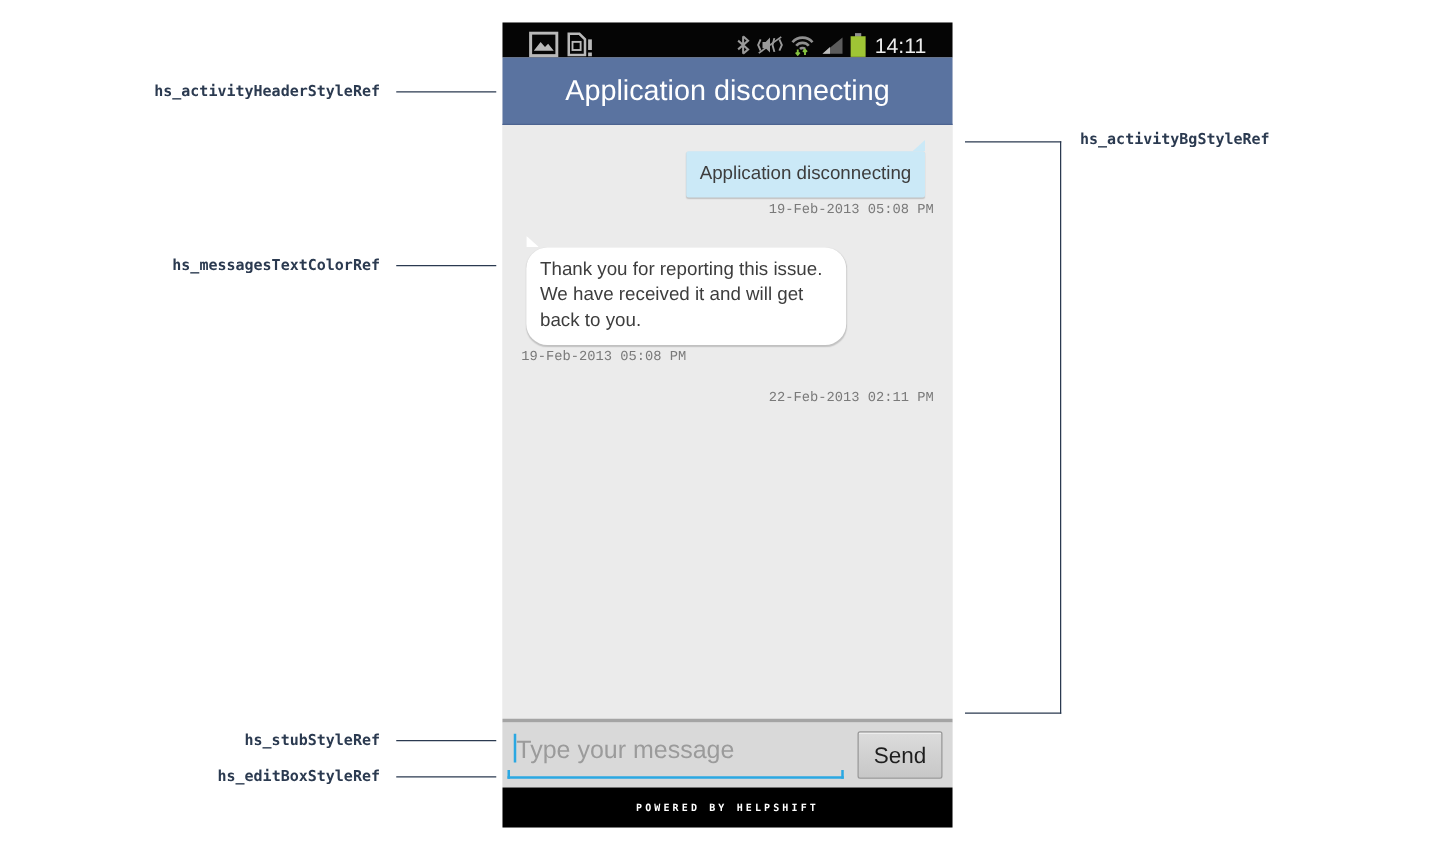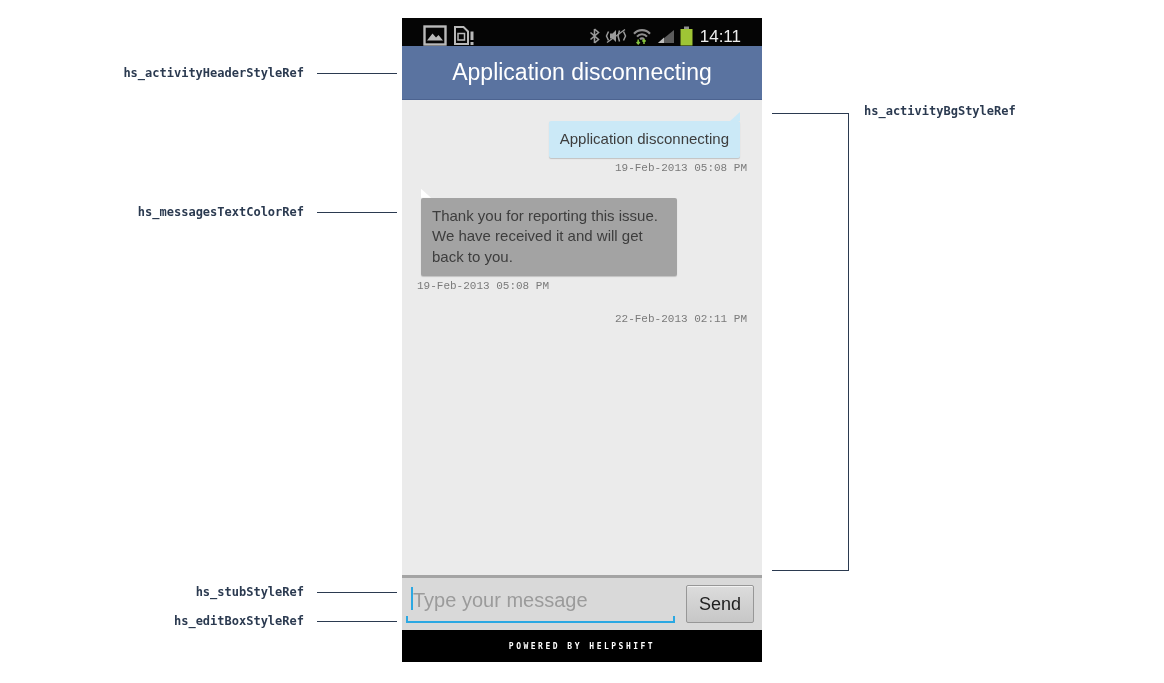--- a/index.html
+++ b/index.html
@@ -26,21 +26,21 @@
   .msg-row { width:100%; }
   .msg-row.user { text-align:right; }
   .msg-row.agent { text-align:left; }
   .row-1 { margin-bottom:15px; }
   .row-2 { margin-bottom:21px; }
   .row-3 { margin-bottom:22px; }
 
   .bubble { position:relative; display:inline-block; text-align:left;
             padding:8px 11px; font-size:15px; line-height:1.38; color:#3d3d3d;
             border-radius:2px; box-shadow:0 1px 1px rgba(0,0,0,0.18); margin-top:9px; }
-  .agent .bubble { background:#a3a3a3; margin-left:4px; }
+  .agent .bubble { background:#ffffff; margin-left:4px;border-radius:17px; }
   .user  .bubble { background:#cbe9f7; margin-right:7px; }
   .bubble.wide { max-width:256px; }
   .bubble::after { content:""; position:absolute; top:-9px; width:10px; height:9px; }
   .agent .bubble::after { left:0;  background:#ffffff; clip-path:polygon(0 0, 0 100%, 100% 100%); }
   .user  .bubble::after { right:0; background:#cbe9f7; clip-path:polygon(100% 0, 0 100%, 100% 100%); }
 
   .timestamp { font-size:11px; color:#7a7a7a; margin-top:4px;font-family:Liberation Mono, monospace; }
   .user .timestamp { margin-right:0px; }
 
   .stub-divider { flex:0 0 auto; height:3px; background:#a4a4a4; }

